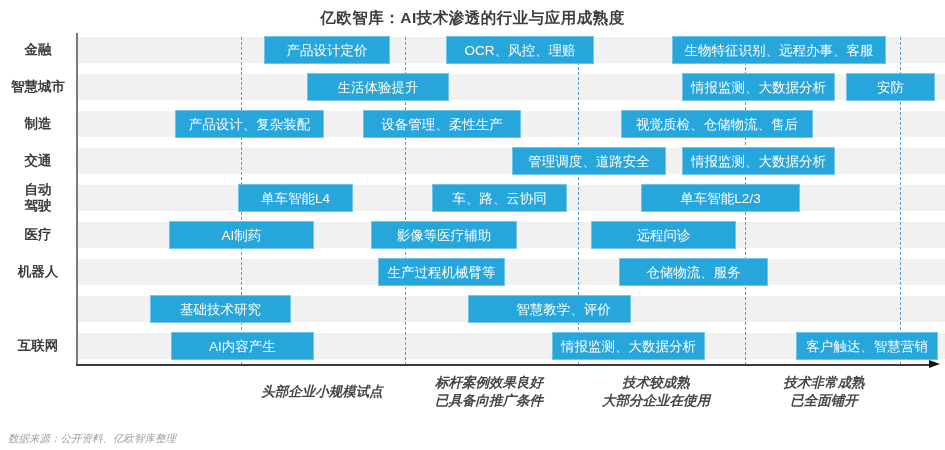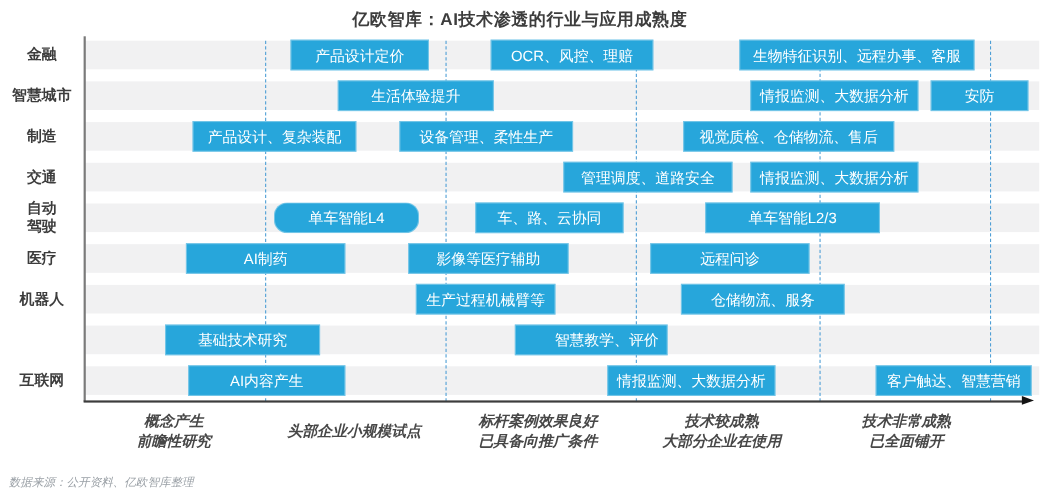--- a/index.html
+++ b/index.html
@@ -87,47 +87,45 @@
     <div class="box" style="left: 175px; width: 149px; top: 110px;">产品设计、复杂装配</div>
     <div class="box" style="left: 363px; width: 158px; top: 110px;">设备管理、柔性生产</div>
     <div class="box" style="left: 621px; width: 192px; top: 110px; text-align: center;">视觉质检、仓储物流、售后</div>
     <div class="band" style="top: 148px; height: 26px;"></div>
     <div class="row-label" style="top: 148px; height: 26px;">交通</div>
     <div class="box" style="left: 512px; width: 154px; top: 147px;">管理调度、道路安全</div>
     <div class="box" style="left: 682px; width: 153px; top: 147px;">情报监测、大数据分析</div>
     <div class="band" style="top: 185px; height: 26px;"></div>
     <div class="row-label" style="top: 185px; height: 26px;">自动
 驾驶</div>
-    <div class="box" style="left: 249px; width: 132px; top: 184px; border-radius: 12px;">单车智能L4</div>
+    <div class="box" style="left: 238px; width: 115px; top: 184px;">单车智能L4</div>
     <div class="box" style="left: 432px; width: 135px; top: 184px;">车、路、云协同</div>
     <div class="box" style="left: 641px; width: 159px; top: 184px;">单车智能L2/3</div>
     <div class="band" style="top: 222px; height: 26px;"></div>
     <div class="row-label" style="top: 222px; height: 26px;">医疗</div>
     <div class="box" style="left: 169px; width: 145px; top: 221px;">AI制药</div>
     <div class="box" style="left: 371px; width: 146px; top: 221px;">影像等医疗辅助</div>
     <div class="box" style="left: 591px; width: 145px; top: 221px;">远程问诊</div>
     <div class="band" style="top: 259px; height: 26px;"></div>
     <div class="row-label" style="top: 259px; height: 26px;">机器人</div>
     <div class="box" style="left: 378px; width: 127px; top: 258px;">生产过程机械臂等</div>
     <div class="box" style="left: 619px; width: 149px; top: 258px;">仓储物流、服务</div>
     <div class="band" style="top: 296px; height: 26px;"></div>
     <div class="box" style="left: 150px; width: 141px; top: 295px;">基础技术研究</div>
-    <div class="box" style="left: 468px; width: 139px; top: 295px; padding-left: 28px;">智慧教学、评价</div>
+    <div class="box" style="left: 468px; width: 163px; top: 295px; padding-left: 28px;">智慧教学、评价</div>
     <div class="band" style="top: 333px; height: 26px;"></div>
     <div class="row-label" style="top: 333px; height: 26px;">互联网</div>
     <div class="box" style="left: 171px; width: 143px; top: 332px;">AI内容产生</div>
     <div class="box" style="left: 552px; width: 153px; top: 332px;">情报监测、大数据分析</div>
     <div class="box" style="left: 796px; width: 142px; top: 332px;">客户触达、智慧营销</div>
     <div class="dash" style="left: 241px;"></div>
     <div class="dash" style="left: 405px;"></div>
     <div class="dash" style="left: 578px;"></div>
     <div class="dash" style="left: 745px;"></div>
     <div class="dash" style="left: 900px;"></div>
-    <div class="stage-label" style="left: 158px;">概念产生
-前瞻性研究</div>
     <div class="stage-label" style="left: 322px;">头部企业小规模试点</div>
     <div class="stage-label" style="left: 489px;">标杆案例效果良好
 已具备向推广条件</div>
     <div class="stage-label" style="left: 656px;">技术较成熟
 大部分企业在使用</div>
     <div class="stage-label" style="left: 824px;">技术非常成熟
 已全面铺开</div>
   </div>
 
 <div class="footer">数据来源：公开资料、亿欧智库整理</div>

